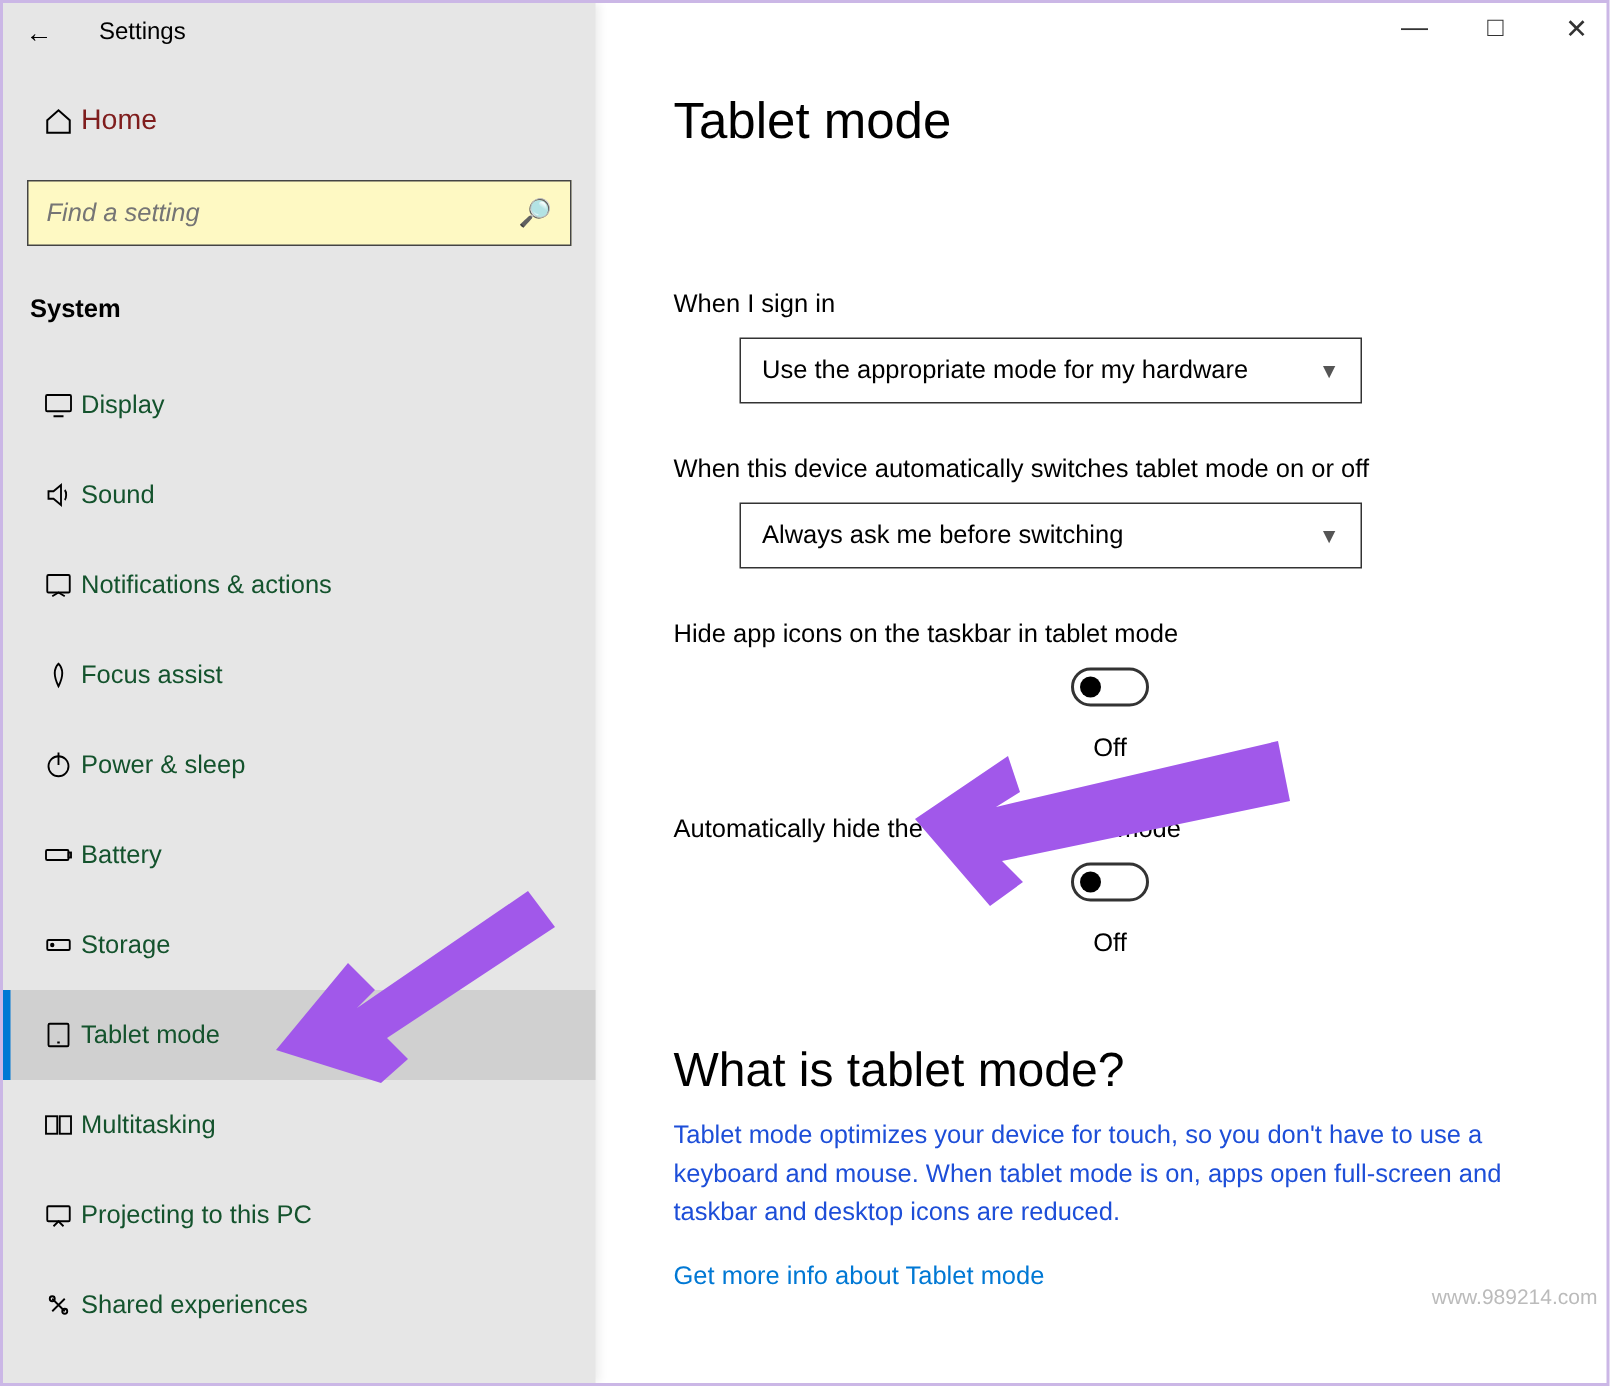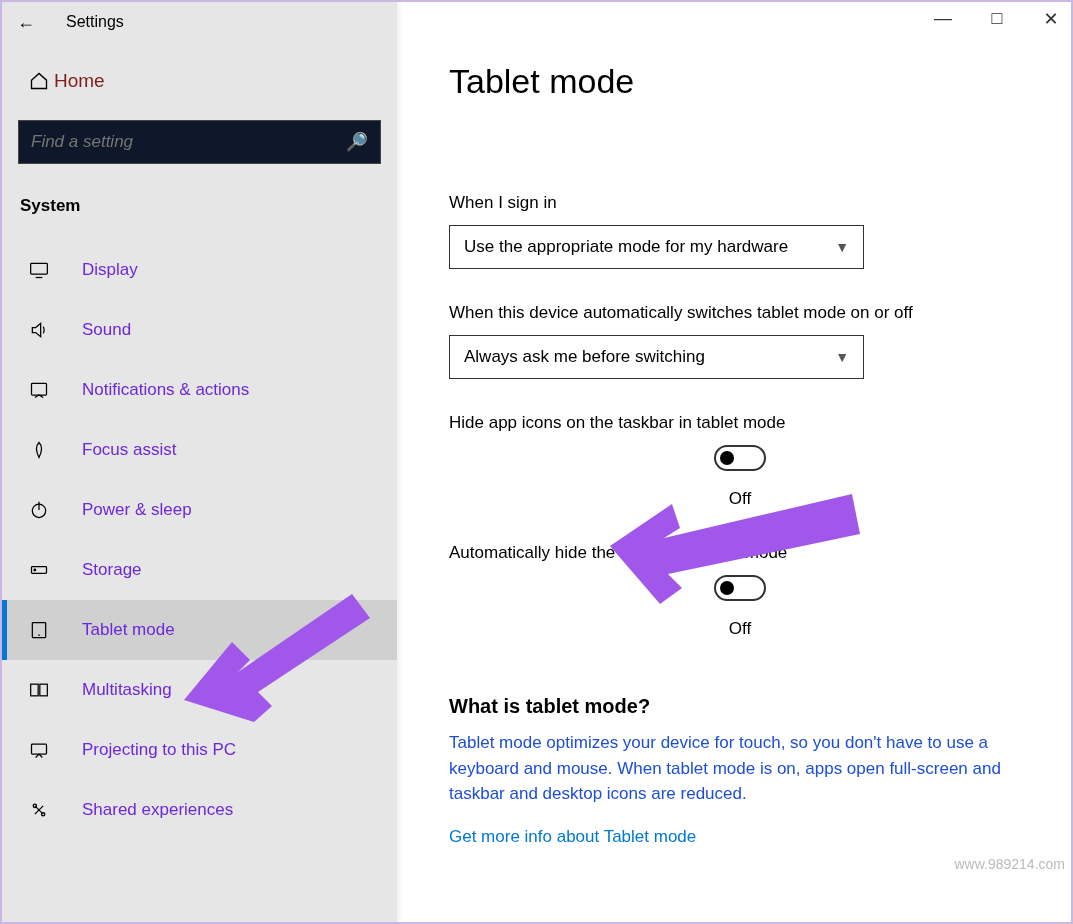--- a/index.html
+++ b/index.html
@@ -36,43 +36,42 @@
     display:flex; align-items:center;
     padding: 28px 0 28px 22px;
     font-size: 19px;
     color:#7f1d1d;
   }
   .home-row .icon { width:30px; display:flex; justify-content:center; }
   .search-wrap {
     margin: 0 16px 22px 16px;
     height: 44px;
     border: 1px solid #444;
-    background:#0f172a;
+    background:#fef9c3;
     display:flex; align-items:center;
     padding: 0 12px;
   }
   .search-wrap input {
     border:none; outline:none;
     font-size:17px; font-style:italic; color:#888;
     width: 100%; background:transparent;
   }
   .search-icon { font-size:18px; color:#666; transform: scaleX(-1);}
   .category-label {
     font-weight:700; font-size:17px;
     padding: 10px 0 24px 18px;
   }
   .nav-list { list-style:none; }
   .nav-item {
     display:flex; align-items:center;
     height: 60px;
     padding-left: 22px;
     font-size: 17px;
-    color:#6d28d9;
+    color:#14532d;
     cursor:pointer;
-    gap:28px;
   }
   .nav-item.active {
     background:#d0d0d0;
     border-left: 5px solid #0078d4;
     padding-left: 17px;
   }
   .nav-item .icon {
     width:30px; display:flex; justify-content:center;
     font-size:18px; color:#333;
   }
@@ -92,33 +91,34 @@
   .page-title { font-size:34px; font-weight:400; margin-bottom: 92px; color:#000;}
   .setting-block { margin-bottom: 34px; }
   .setting-label { font-size:17px; color:#000; margin-bottom:12px;}
   .combo {
     height: 44px; width: 415px;
     border:1px solid #333;
     display:flex; align-items:center; justify-content:space-between;
     padding: 0 14px;
     font-size:17px; color:#000;
     cursor:pointer;
+    margin-left:44px;
   }
   .chev { font-size:14px; color:#555;}
   .toggle-row { display:flex; align-items:center; gap:18px; margin-top:10px;flex-direction:column;}
   .toggle {
     width:52px; height:26px; border:2px solid #333; border-radius:14px;
     position:relative; background:#fff;
   }
   .toggle .knob {
     position:absolute; left:4px; top:50%; transform:translateY(-50%);
     width:14px; height:14px; background:#000; border-radius:50%;
   }
   .toggle-label { font-size:17px;}
-  .section-heading { font-size:20px; font-weight:700; margin-top:56px; margin-bottom:12px;}
+  .section-heading { font-size:32px; font-weight:400; margin-top:56px; margin-bottom:12px;}
   .desc-text { font-size:17px; color:#1d4ed8; line-height:1.5; max-width:600px;}
   .link { color:#0078d4; font-size:17px; cursor:pointer; display:inline-block; margin-top:20px;}
   .watermark {
     position:absolute; right:6px; bottom:50px;
     font-size:14px; color:#bbb;
   }
   
   .arrow {
     position:absolute; pointer-events:none;
   }
@@ -187,20 +187,29 @@
         <span>Focus assist</span>
       </li>
       <li class="nav-item">
         <span class="icon">
             <svg viewBox="0 0 24 24" fill="none" stroke="#000" stroke-width="1.5">
               <circle cx="12" cy="13" r="8"></circle>
               <line x1="12" y1="2" x2="12" y2="12"></line>
             </svg>
           </span>
         <span>Power &amp; sleep</span>
+      </li>
+      <li class="nav-item">
+        <span class="icon">
+            <svg viewBox="0 0 24 24" fill="none" stroke="#000" stroke-width="1.5">
+              <rect x="2" y="8" width="18" height="8" rx="1"></rect>
+              <rect x="20" y="10" width="2" height="4"></rect>
+            </svg>
+          </span>
+        <span>Battery</span>
       </li>
       <li class="nav-item">
         <span class="icon">
             <svg viewBox="0 0 24 24" fill="none" stroke="#000" stroke-width="1.5">
               <rect x="3" y="8" width="18" height="8" rx="1"></rect>
               <circle cx="7" cy="12" r="1" fill="#000"></circle>
             </svg>
           </span>
         <span>Storage</span>
       </li>

